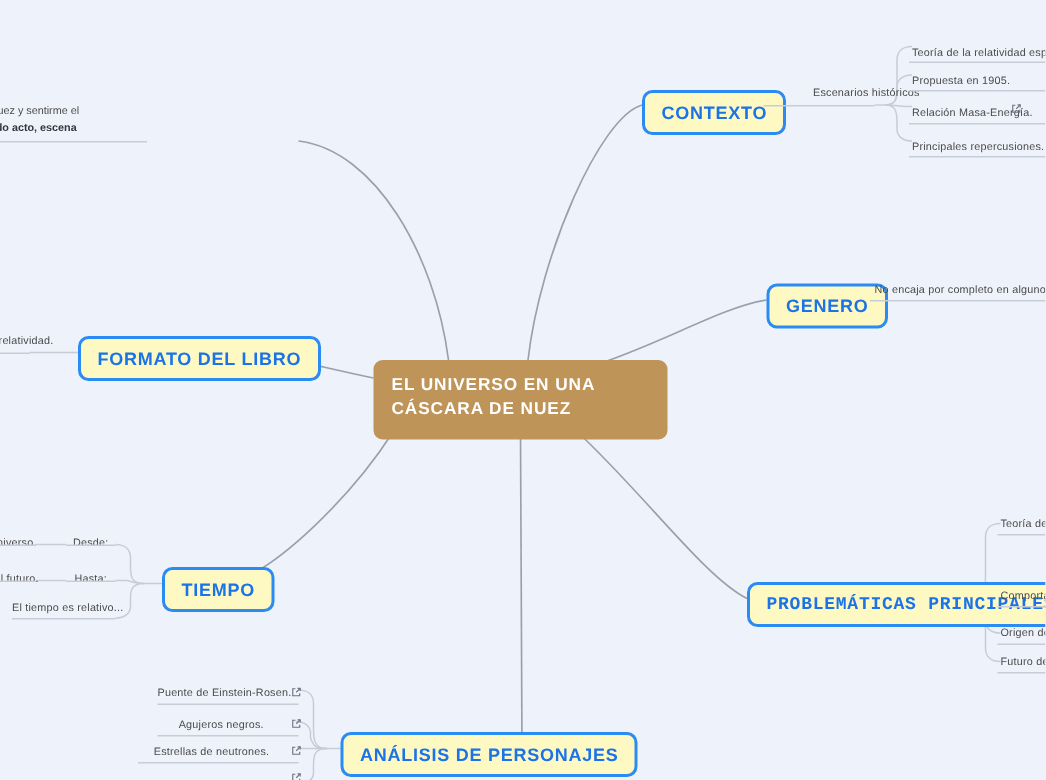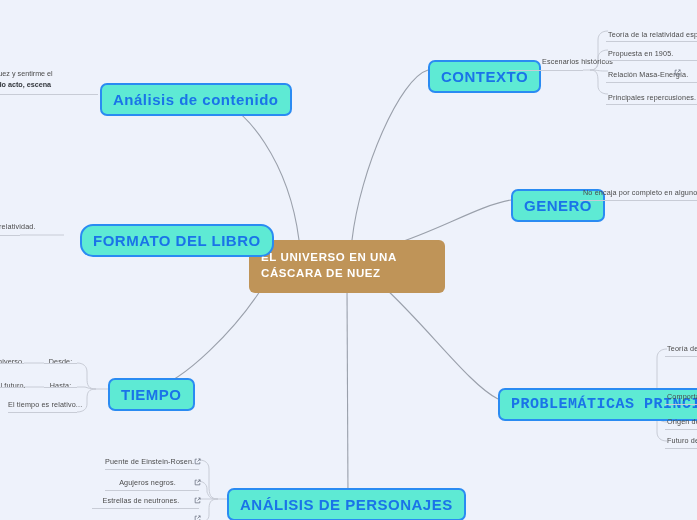--- a/index.html
+++ b/index.html
@@ -35,25 +35,25 @@
     font-weight: bold;
     letter-spacing: 0.6px;
     line-height: 1.35;
     text-transform: uppercase;
   }
 
   
   .branch-node {
     position: absolute;
     box-sizing: border-box;
-    background: #5eead4;
+    background: #fef9c3;
     border: 2px solid #2a8bf2;
     border-radius: 7px;
     color: #1a73e8;
-    font-size: 15px;
+    font-size: 12px;
     font-weight: bold;
     letter-spacing: 0.5px;
     padding: 6px 11px;
     white-space: nowrap;
   }
 
   
   .sub-label {
     position: absolute;
     font-size: 7.2px;
@@ -142,23 +142,20 @@
       <path d="M218,499 C210,499 209,497 207,492 L207,489 C207,484 203,481 197,481"></path>
       <path d="M218,499 C210,499 209,499 206,499 L199,499"></path>
       <path d="M218,499 C210,499 209,503 209,510 L209,515 C209,520 205,522 199,522"></path>
     </g>
   </svg>
 
   <div class="root-node">
     <span>EL UNIVERSO EN UNA CÁSCARA DE NUEZ</span>
   </div>
 
-  <div class="branch-node" style="left:100px; top:83px;">
-    <span>Análisis de contenido</span>
-  </div>
   <div class="multiline" style="left:-24px; top:68px;">
     <div class="l1">ra de nuez y sentirme el</div>
     <div>segundo acto, escena</div>
   </div>
   <div class="underline" style="left:0px; top:94px; width:98px;"></div>
 
   <div class="branch-node" style="left:428px; top:60px;">
     <span>CONTEXTO</span>
   </div>
   <div class="sub-label" style="left:512px; top:57px;padding-left:30px;">Escenarios históricos</div>
@@ -182,21 +179,21 @@
 
   <div class="sub-label" style="left:608px; top:93px;">Principales repercusiones.</div>
   <div class="underline" style="left:606px; top:104px; width:91px;"></div>
 
   <div class="branch-node" style="left:511px; top:189px;">
     <span>GENERO</span>
   </div>
   <div class="sub-label" style="left:583px; top:188px;">No encaja por completo en alguno de los</div>
   <div class="underline" style="left:580px; top:200px; width:117px;"></div>
 
-  <div class="branch-node" style="left:80px; top:224px;border-radius:13px;">
+  <div class="branch-node" style="left:52px; top:224px;">
     <span>FORMATO DEL LIBRO</span>
   </div>
   <div class="sub-label" style="left:-9px; top:222px;">la relatividad.</div>
   <div class="underline" style="left:0px; top:235px; width:20px;"></div>
 
   <div class="branch-node" style="left:498px; top:388px;font-family:Liberation Mono, monospace;">
     <span>PROBLEMÁTICAS PRINCIPALES</span>
   </div>
   <div class="sub-label" style="left:667px; top:344px;">Teoría de M</div>
   <div class="underline" style="left:665px; top:356px; width:32px;"></div>

